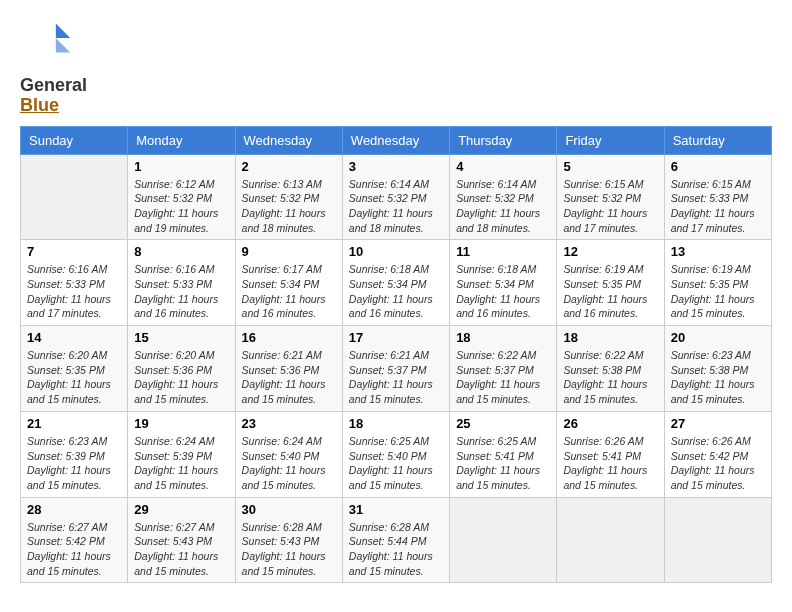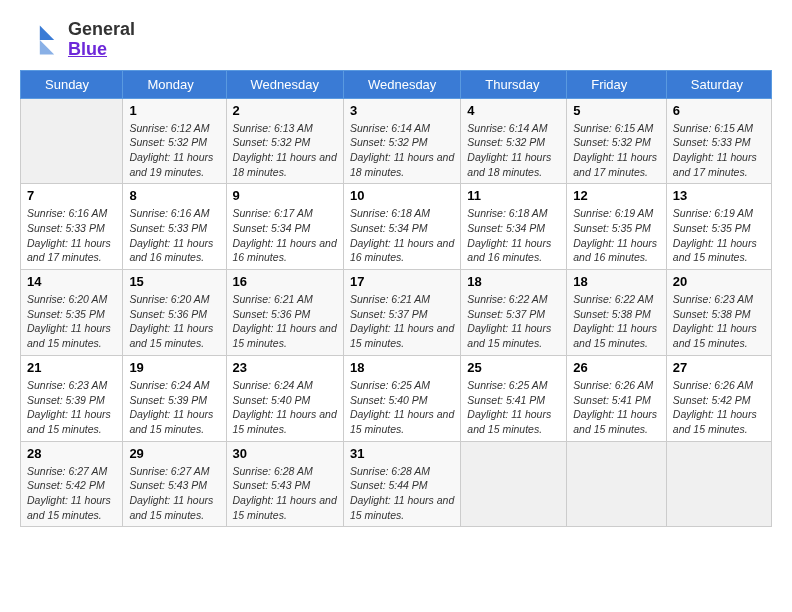--- a/index.html
+++ b/index.html
@@ -12,29 +12,30 @@
     }
     .header {
       display: flex;
       justify-content: space-between;
       align-items: flex-start;
       margin-bottom: 10px;
     }
     .logo {
       display: flex;
       align-items: center;
-      gap: 12px;
+      gap: 20px;
+      flex-direction: column;
     }
     .logo-text {
       font-size: 18px;
       font-weight: bold;
       color: #333;
       line-height: 1.1;
     }
-    .logo-text .blue { color: #6d28d9; text-decoration: underline; }
+    .logo-text .blue { color: #a16207; text-decoration: underline; }
     .logo-icon {
       width: 36px;
       height: 36px;
     }
     .title-block {
       text-align: right;
     }
     .month-title {
       font-size: 36px;
       font-weight: bold;
@@ -47,21 +48,21 @@
     }
     table {
       width: 100%;
       border-collapse: collapse;
       font-size: 11px;
     }
     thead tr th {
       background-color: #3a7bd5;
       color: #fff;
       text-align: left;
-      padding: 6px 24px;
+      padding: 6px 8px;
       font-size: 13px;
       font-weight: normal;
       border: 1px solid #5a9ae0;
     }
     tbody tr td {
       border: 1px solid #ccc;
       vertical-align: top;
       padding: 4px 6px;
       min-height: 80px;
       width: 14.28%;

